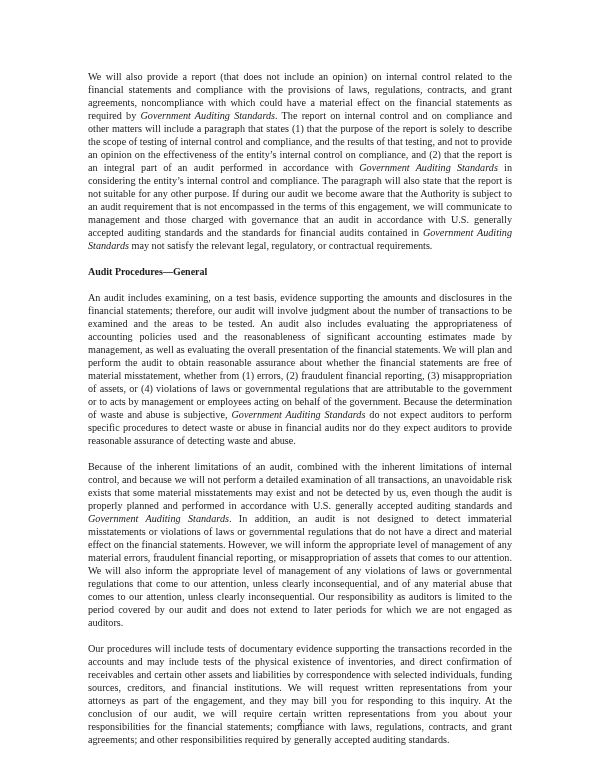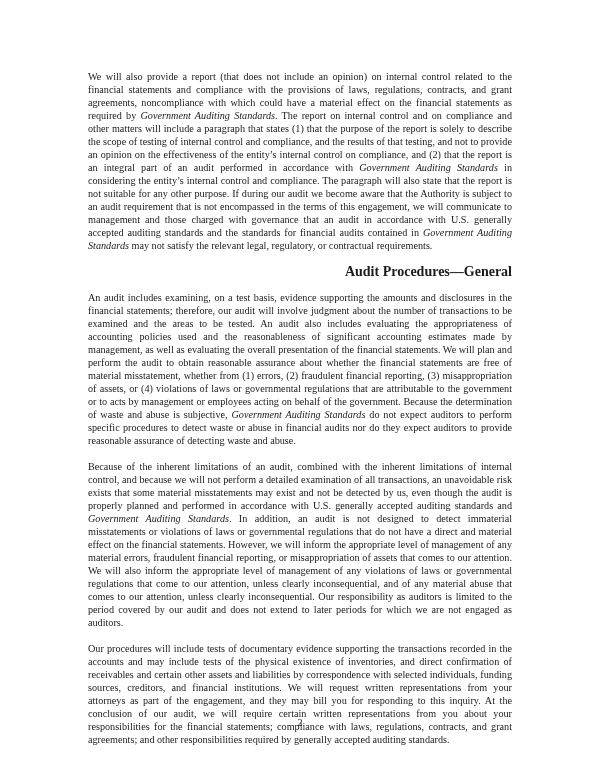--- a/index.html
+++ b/index.html
@@ -25,25 +25,25 @@
   .para {
     font-size: 10.2px;
     line-height: 13px;
     text-align: justify;
     margin: 0 0 13px 0;
   }
   .para em {
     font-style: italic;
   }
   .heading {
-    font-size: 14px;
+    font-size: 10px;
     line-height: 13px;
     font-weight: bold;
     margin: 0 0 13px 0;
-    text-align: right;
+    text-align: left;
   }
   .page-number {
     position: absolute;
     left: 0;
     right: 0;
     top: 716px;
     text-align: center;
     font-size: 10.2px;
     line-height: 13px;
   }

